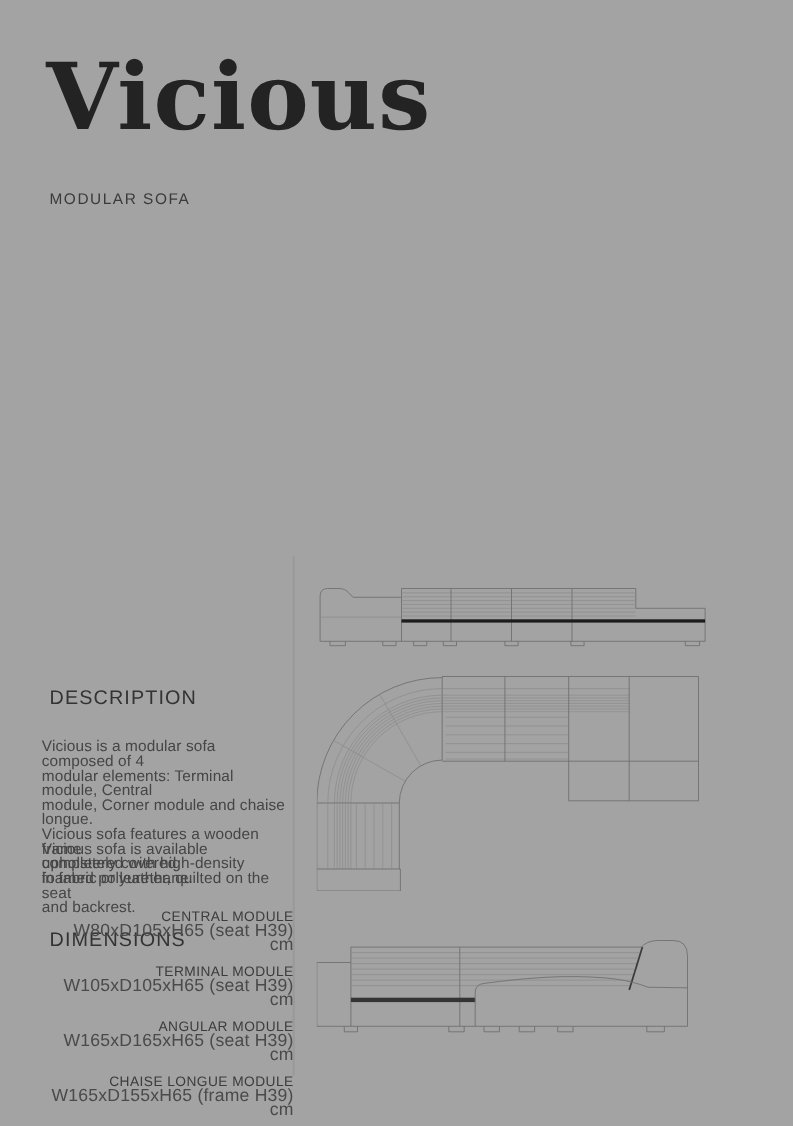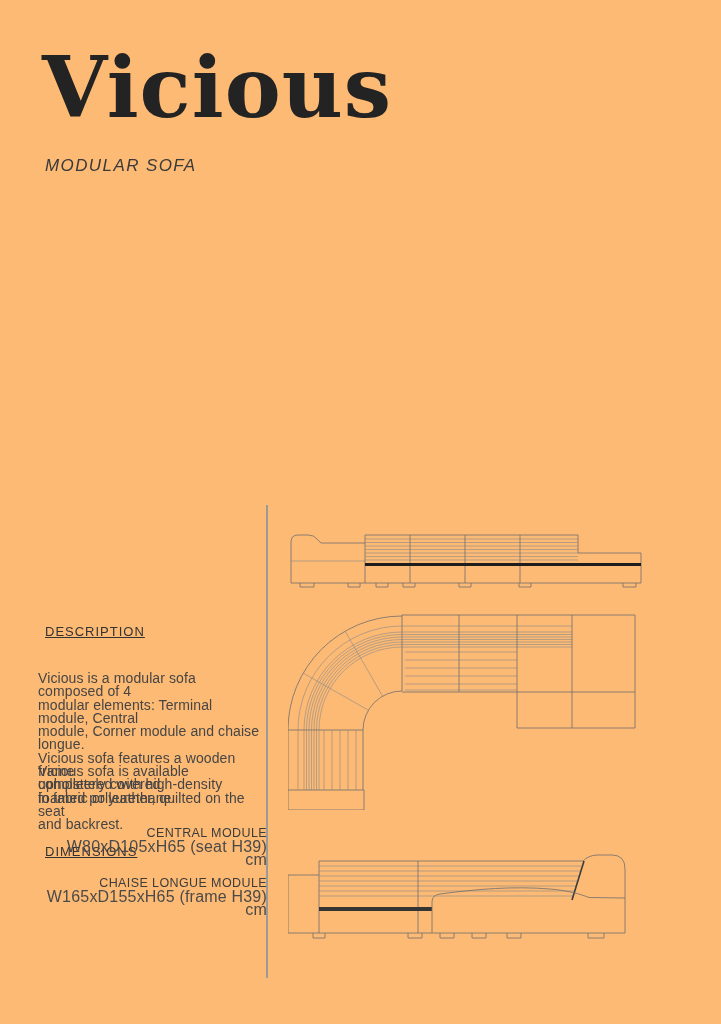--- a/index.html
+++ b/index.html
@@ -1,36 +1,36 @@
 <!DOCTYPE html>
 <html><head>
 <meta charset="utf-8">
 <style>
   html,body{margin:0;padding:0;background:#e8e8e8;}
   .page{
     position:relative;width:721px;height:1024px;margin:0 auto;
-    background:#fdba74;overflow:hidden;
+    background:#a3a3a3;overflow:hidden;
     font-family:"Liberation Sans",sans-serif;color:#3f3f3f;
   }
   .title{
     position:absolute;left:42px;top:46px;margin:0;
     font-family:"DejaVu Serif",serif;font-weight:700;
     font-size:84px;line-height:1;letter-spacing:1px;color:#232323;
   }
   .subtitle{
-    position:absolute;left:45px;top:156px;
-    font-size:17px;letter-spacing:1.4px;color:#3a3a3a;font-style:italic;
+    position:absolute;left:45px;top:172px;
+    font-size:14px;letter-spacing:1.4px;color:#3a3a3a;
   }
   .divider{
     position:absolute;left:266px;top:505px;width:2px;height:473px;
     background:#9a9a9a;
   }
   .section-heading{
     position:absolute;left:45px;margin:0;
-    font-size:13px;font-weight:400;letter-spacing:1px;color:#333333;text-decoration:underline;
+    font-size:18px;font-weight:400;letter-spacing:1px;color:#333333;
   }
   #desc-heading{top:624px;}
   #dim-heading{top:844px;}
   .para{
     position:absolute;left:38px;width:222px;
     font-size:14px;line-height:13.3px;color:#454545;
     white-space:pre-line;letter-spacing:0.1px;
   }
   #para-1{top:658px;}
   #para-2{top:751px;}
@@ -143,18 +143,26 @@
 in fabric or leather, quilted on the seat
 and backrest.</p>
 
   <h2 id="dim-heading" class="section-heading">DIMENSIONS</h2>
   <div class="dim-list">
     <div class="dim-item">
       <div class="dim-label">CENTRAL MODULE</div>
       <div class="dim-value">W80xD105xH65 (seat H39) cm</div>
     </div>
     <div class="dim-item">
+      <div class="dim-label">TERMINAL MODULE</div>
+      <div class="dim-value">W105xD105xH65 (seat H39) cm</div>
+    </div>
+    <div class="dim-item">
+      <div class="dim-label">ANGULAR MODULE</div>
+      <div class="dim-value">W165xD165xH65 (seat H39) cm</div>
+    </div>
+    <div class="dim-item">
       <div class="dim-label">CHAISE LONGUE MODULE</div>
       <div class="dim-value">W165xD155xH65 (frame H39) cm</div>
     </div>
   </div>
 
 </div>
 
 </body></html>

